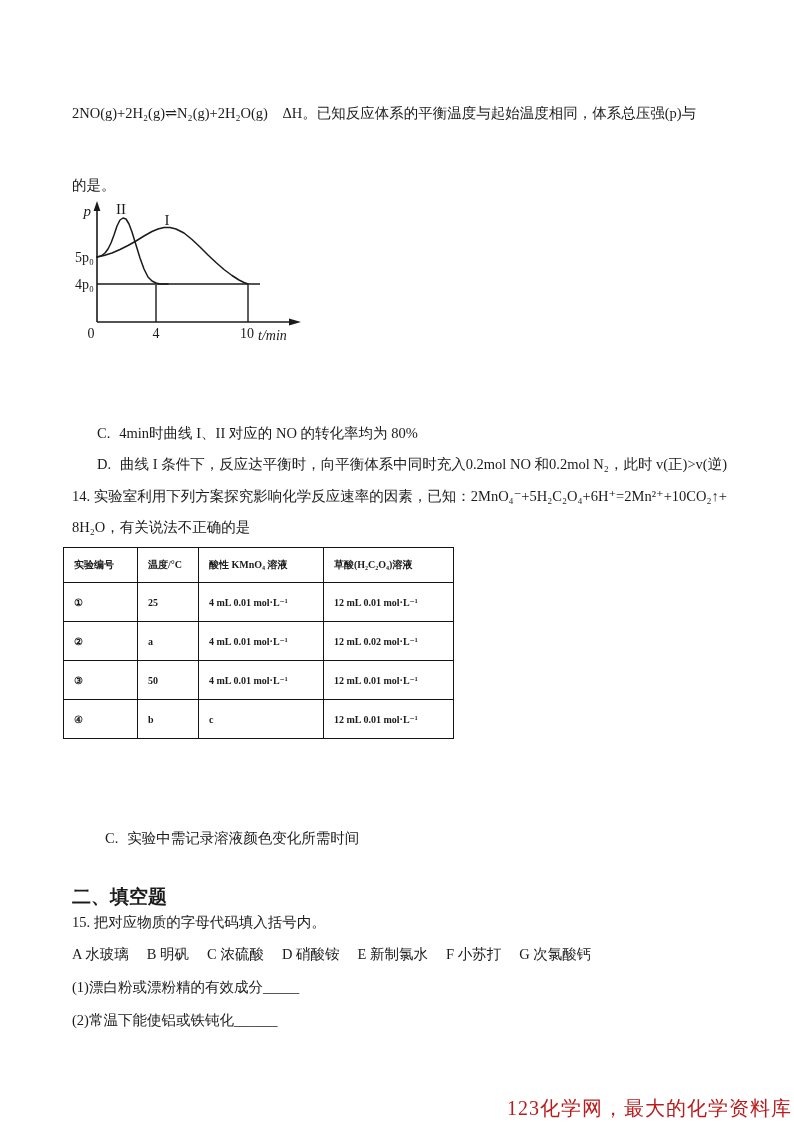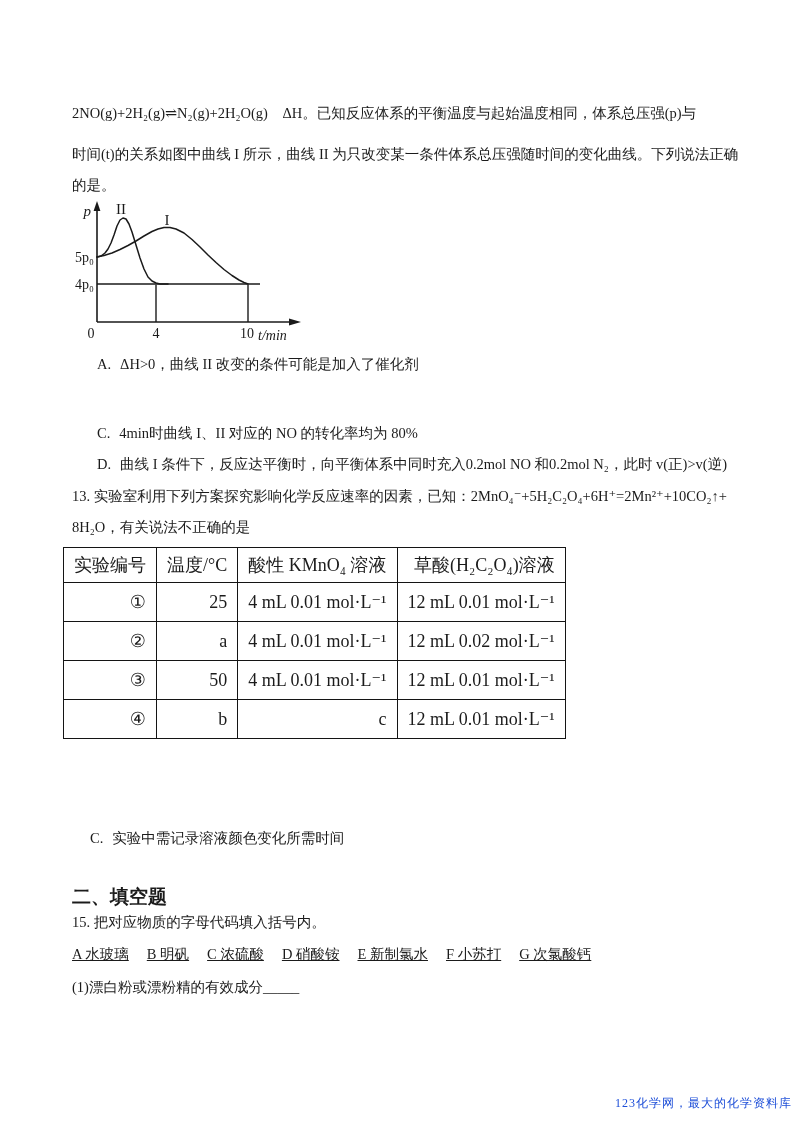--- a/index.html
+++ b/index.html
@@ -5,42 +5,41 @@
   html,body{margin:0;padding:0;background:#e8e8e8;}
   .page{
     position:relative;width:794px;height:1123px;margin:0 auto;background:#ffffff;
     font-family:"Liberation Serif","DejaVu Serif",serif;color:#1b1b1b;overflow:hidden;
   }
   .line{position:absolute;white-space:nowrap;font-size:14.5px;line-height:1.3;text-align:right;}
   .option .opt-label{margin-right:9px;}
   .section-head{font-weight:bold;font-size:19px;}
   .exp-table{position:absolute;left:63px;top:547px;border-collapse:collapse;table-layout:fixed;}
   .exp-table th,.exp-table td{
-    border:1.5px solid #141414;font-weight:normal;text-align:right;
-    padding:2px 10px;font-size:18px;white-space:nowrap;vertical-align:middle;
+    border:1.5px solid #141414;font-weight:bold;text-align:left;
+    padding:2px 10px;font-size:10px;white-space:nowrap;vertical-align:middle;
   }
   .exp-table thead tr{height:35px;}
   .exp-table tbody tr{height:39px;}
   .graph{position:absolute;left:70px;top:200px;}
   .graph text{fill:#1a1a1a;font-family:"Liberation Serif","DejaVu Serif",serif;}
   .graph .ax-label{font-style:italic;}
   .graph path,.graph line{stroke:#1a1a1a;fill:none;}
   .footer{
-    position:absolute;right:2px;top:1095px;font-size:12px;color:#1d4ed8;
+    position:absolute;right:2px;top:1095px;font-size:20px;color:#b91c1c;
     letter-spacing:1px;white-space:nowrap;
   }
-  .sub-item{margin-right:18px;text-decoration:underline;}
+  .sub-item{margin-right:18px;}
 </style>
 </head>
 <body>
 
 <div class="page">
 
   <div class="line" style="left:72px;top:104px">2NO(g)+2H₂(g)⇌N₂(g)+2H₂O(g)　ΔH。已知反应体系的平衡温度与起始温度相同，体系总压强(p)与</div>
-  <div class="line" style="left:72px;top:145px">时间(t)的关系如图中曲线 I 所示，曲线 II 为只改变某一条件体系总压强随时间的变化曲线。下列说法正确</div>
   <div class="line" style="left:72px;top:176px">的是。</div>
 
   <svg class="graph" width="250" height="150" viewBox="0 0 250 150">
 
     <line x1="27" y1="122" x2="27" y2="8" stroke-width="1.6"></line>
     <polygon points="27,1 23.6,11 30.4,11" fill="#1a1a1a" stroke="none"></polygon>
     <line x1="27" y1="122" x2="222" y2="122" stroke-width="1.6"></line>
     <polygon points="231,122 219,118.4 219,125.6" fill="#1a1a1a" stroke="none"></polygon>
 
     <line x1="27" y1="84" x2="190" y2="84" stroke-width="1.4"></line>
@@ -54,31 +53,28 @@
     <text x="51" y="14" font-size="15" text-anchor="middle">II</text>
     <text x="97" y="25" font-size="15" text-anchor="middle">I</text>
     <text x="24" y="62" font-size="14" text-anchor="end">5p₀</text>
     <text x="24" y="89" font-size="14" text-anchor="end">4p₀</text>
     <text x="21" y="138" font-size="14" text-anchor="middle">0</text>
     <text x="86" y="138" font-size="14" text-anchor="middle">4</text>
     <text x="177" y="138" font-size="14" text-anchor="middle">10</text>
     <text x="188" y="140" font-size="14" text-anchor="start" class="ax-label">t/min</text>
   </svg>
 
-  <div class="line option" style="left:97px;top:355px">
-    <span class="opt-label">A.</span><span>ΔH&gt;0，曲线 II 改变的条件可能是加入了催化剂</span>
-  </div>
   <div class="line option" style="left:97px;top:424px">
     <span class="opt-label">C.</span><span>4min时曲线 I、II 对应的 NO 的转化率均为 80%</span>
   </div>
   <div class="line option" style="left:97px;top:455px">
     <span class="opt-label">D.</span><span>曲线 I 条件下，反应达平衡时，向平衡体系中同时充入0.2mol NO 和0.2mol N₂，此时 v(正)&gt;v(逆)</span>
   </div>
 
-  <div class="line" style="left:72px;top:487px">13. 实验室利用下列方案探究影响化学反应速率的因素，已知：2MnO₄⁻+5H₂C₂O₄+6H⁺=2Mn²⁺+10CO₂↑+</div>
+  <div class="line" style="left:72px;top:487px">14. 实验室利用下列方案探究影响化学反应速率的因素，已知：2MnO₄⁻+5H₂C₂O₄+6H⁺=2Mn²⁺+10CO₂↑+</div>
   <div class="line" style="left:72px;top:518px">8H₂O，有关说法不正确的是</div>
 
   <table class="exp-table">
     <colgroup>
         <col style="width:74px">
         <col style="width:61px">
         <col style="width:125px">
         <col style="width:130px">
       </colgroup>
     <thead>
@@ -110,26 +106,27 @@
       </tr>
       <tr>
         <td>④</td>
         <td>b</td>
         <td>c</td>
         <td>12 mL 0.01 mol·L⁻¹</td>
       </tr>
     </tbody>
   </table>
 
-  <div class="line option" style="left:90px;top:829px">
+  <div class="line option" style="left:105px;top:829px">
     <span class="opt-label">C.</span><span>实验中需记录溶液颜色变化所需时间</span>
   </div>
 
   <div class="line section-head" style="left:72px;top:885px">二、填空题</div>
   <div class="line" style="left:72px;top:913px">15. 把对应物质的字母代码填入括号内。</div>
   <div class="line" style="left:72px;top:945px">
     <span class="sub-item">A 水玻璃</span><span class="sub-item">B 明矾</span><span class="sub-item">C 浓硫酸</span><span class="sub-item">D 硝酸铵</span><span class="sub-item">E 新制氯水</span><span class="sub-item">F 小苏打</span><span class="sub-item">G 次氯酸钙</span>
   </div>
   <div class="line" style="left:72px;top:978px">(1)漂白粉或漂粉精的有效成分_____</div>
+  <div class="line" style="left:72px;top:1011px">(2)常温下能使铝或铁钝化______</div>
 
   <div class="footer">123化学网，最大的化学资料库</div>
 
 </div>
 
 </body></html>

